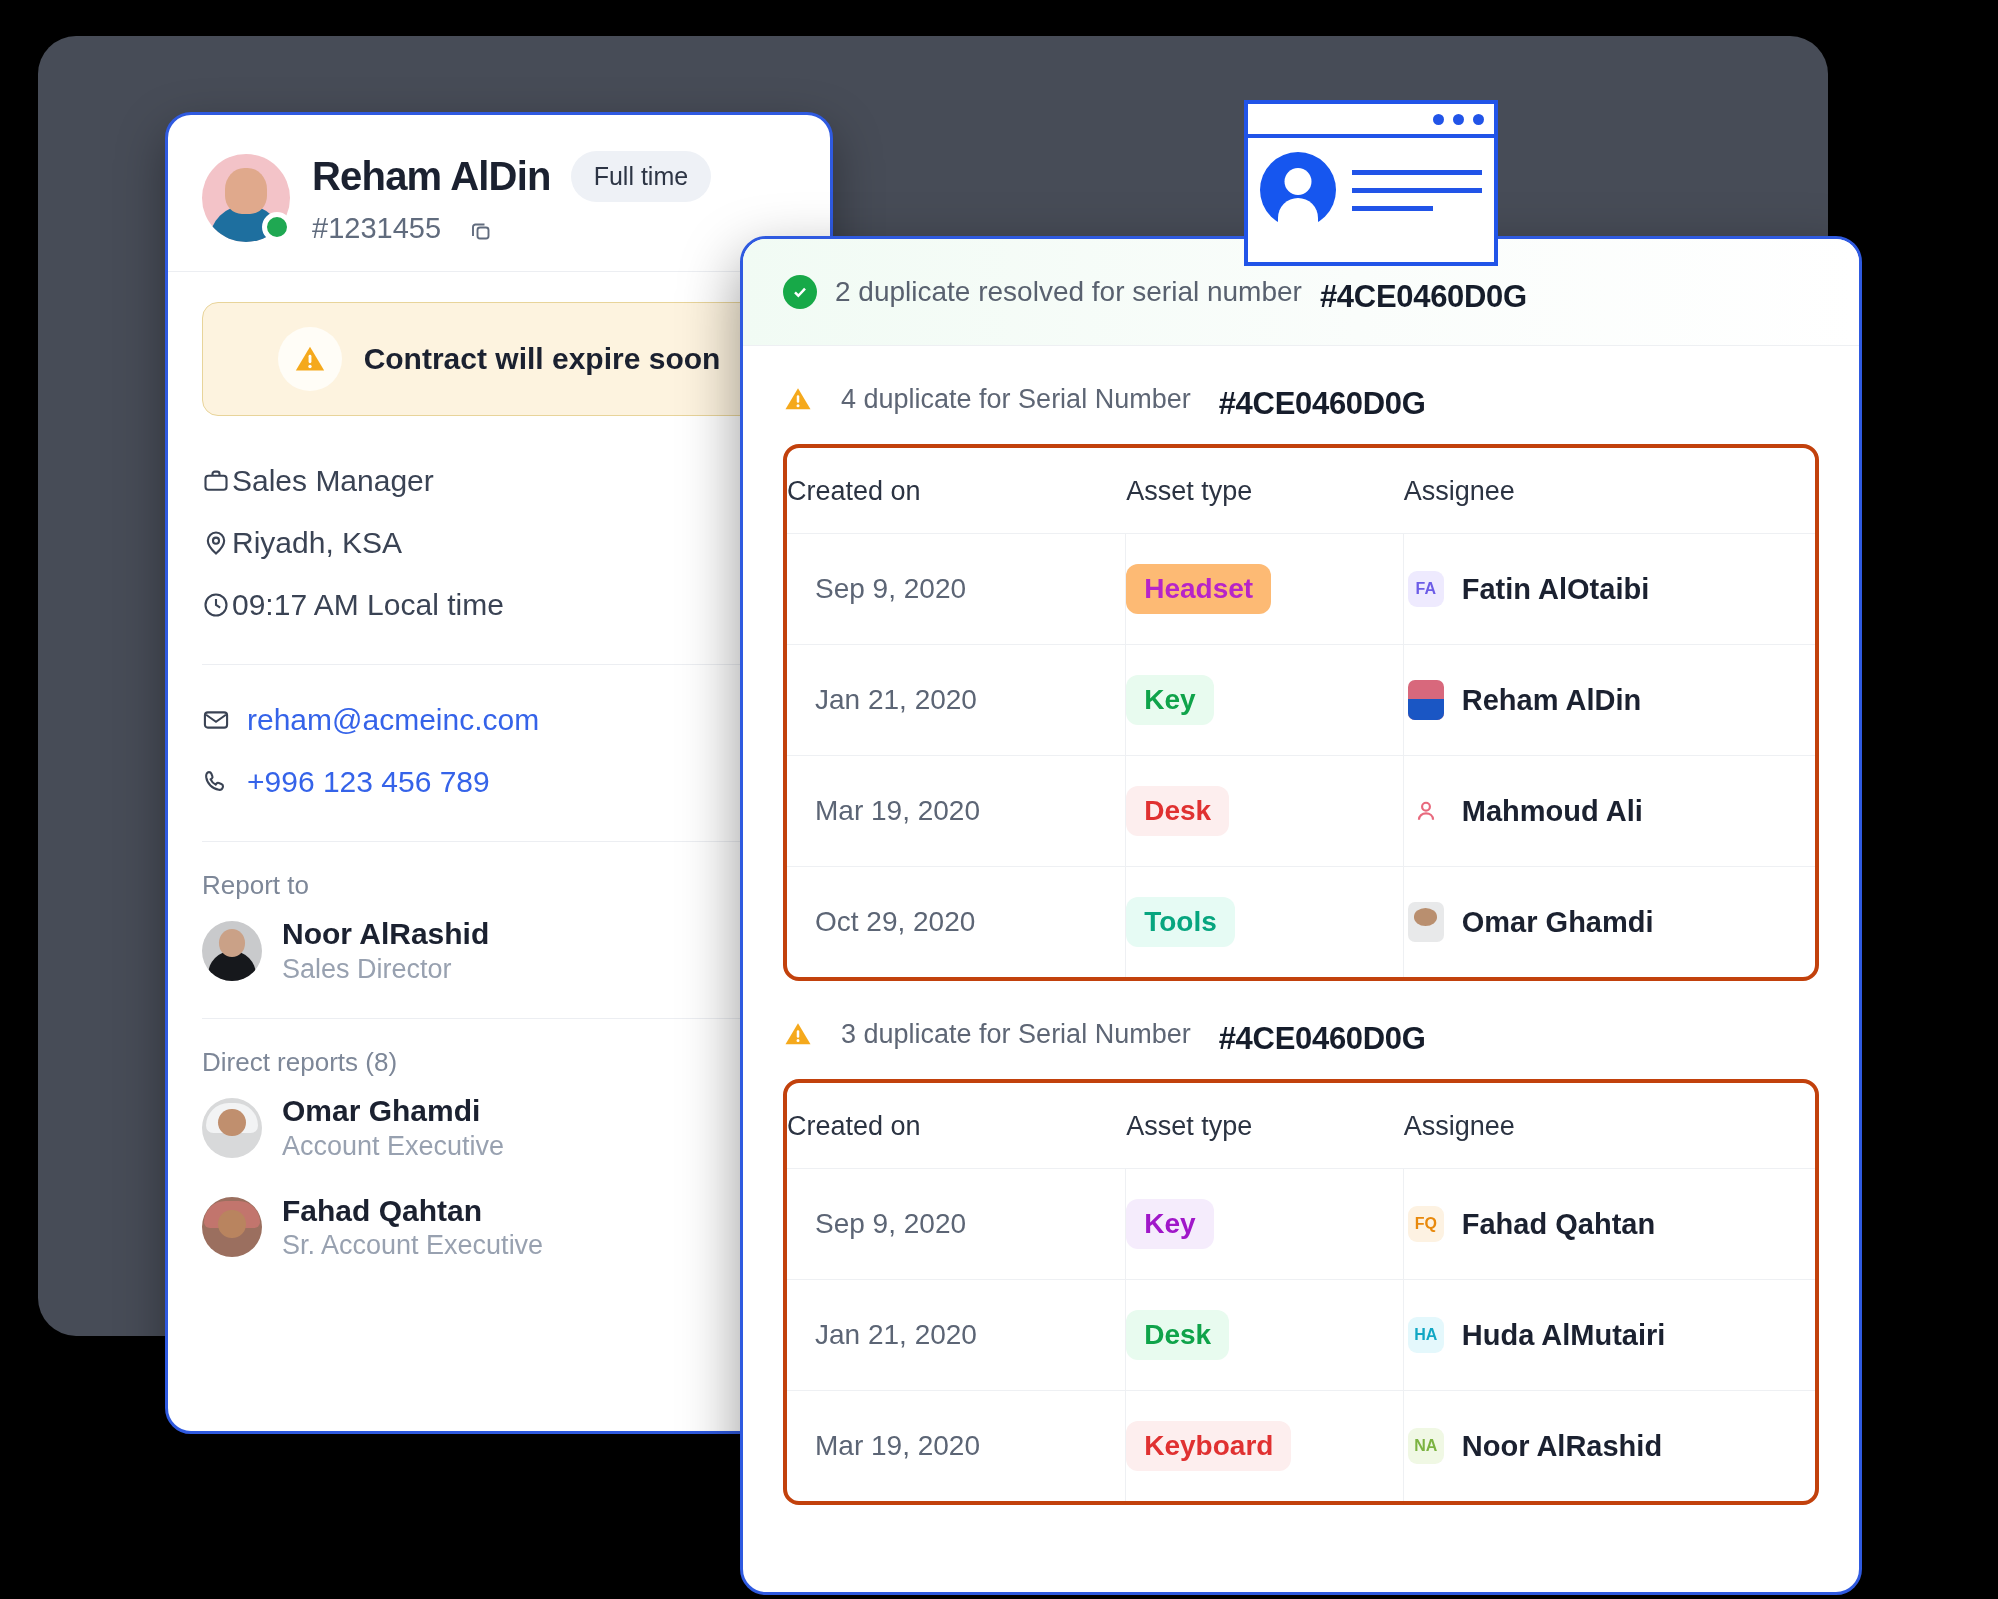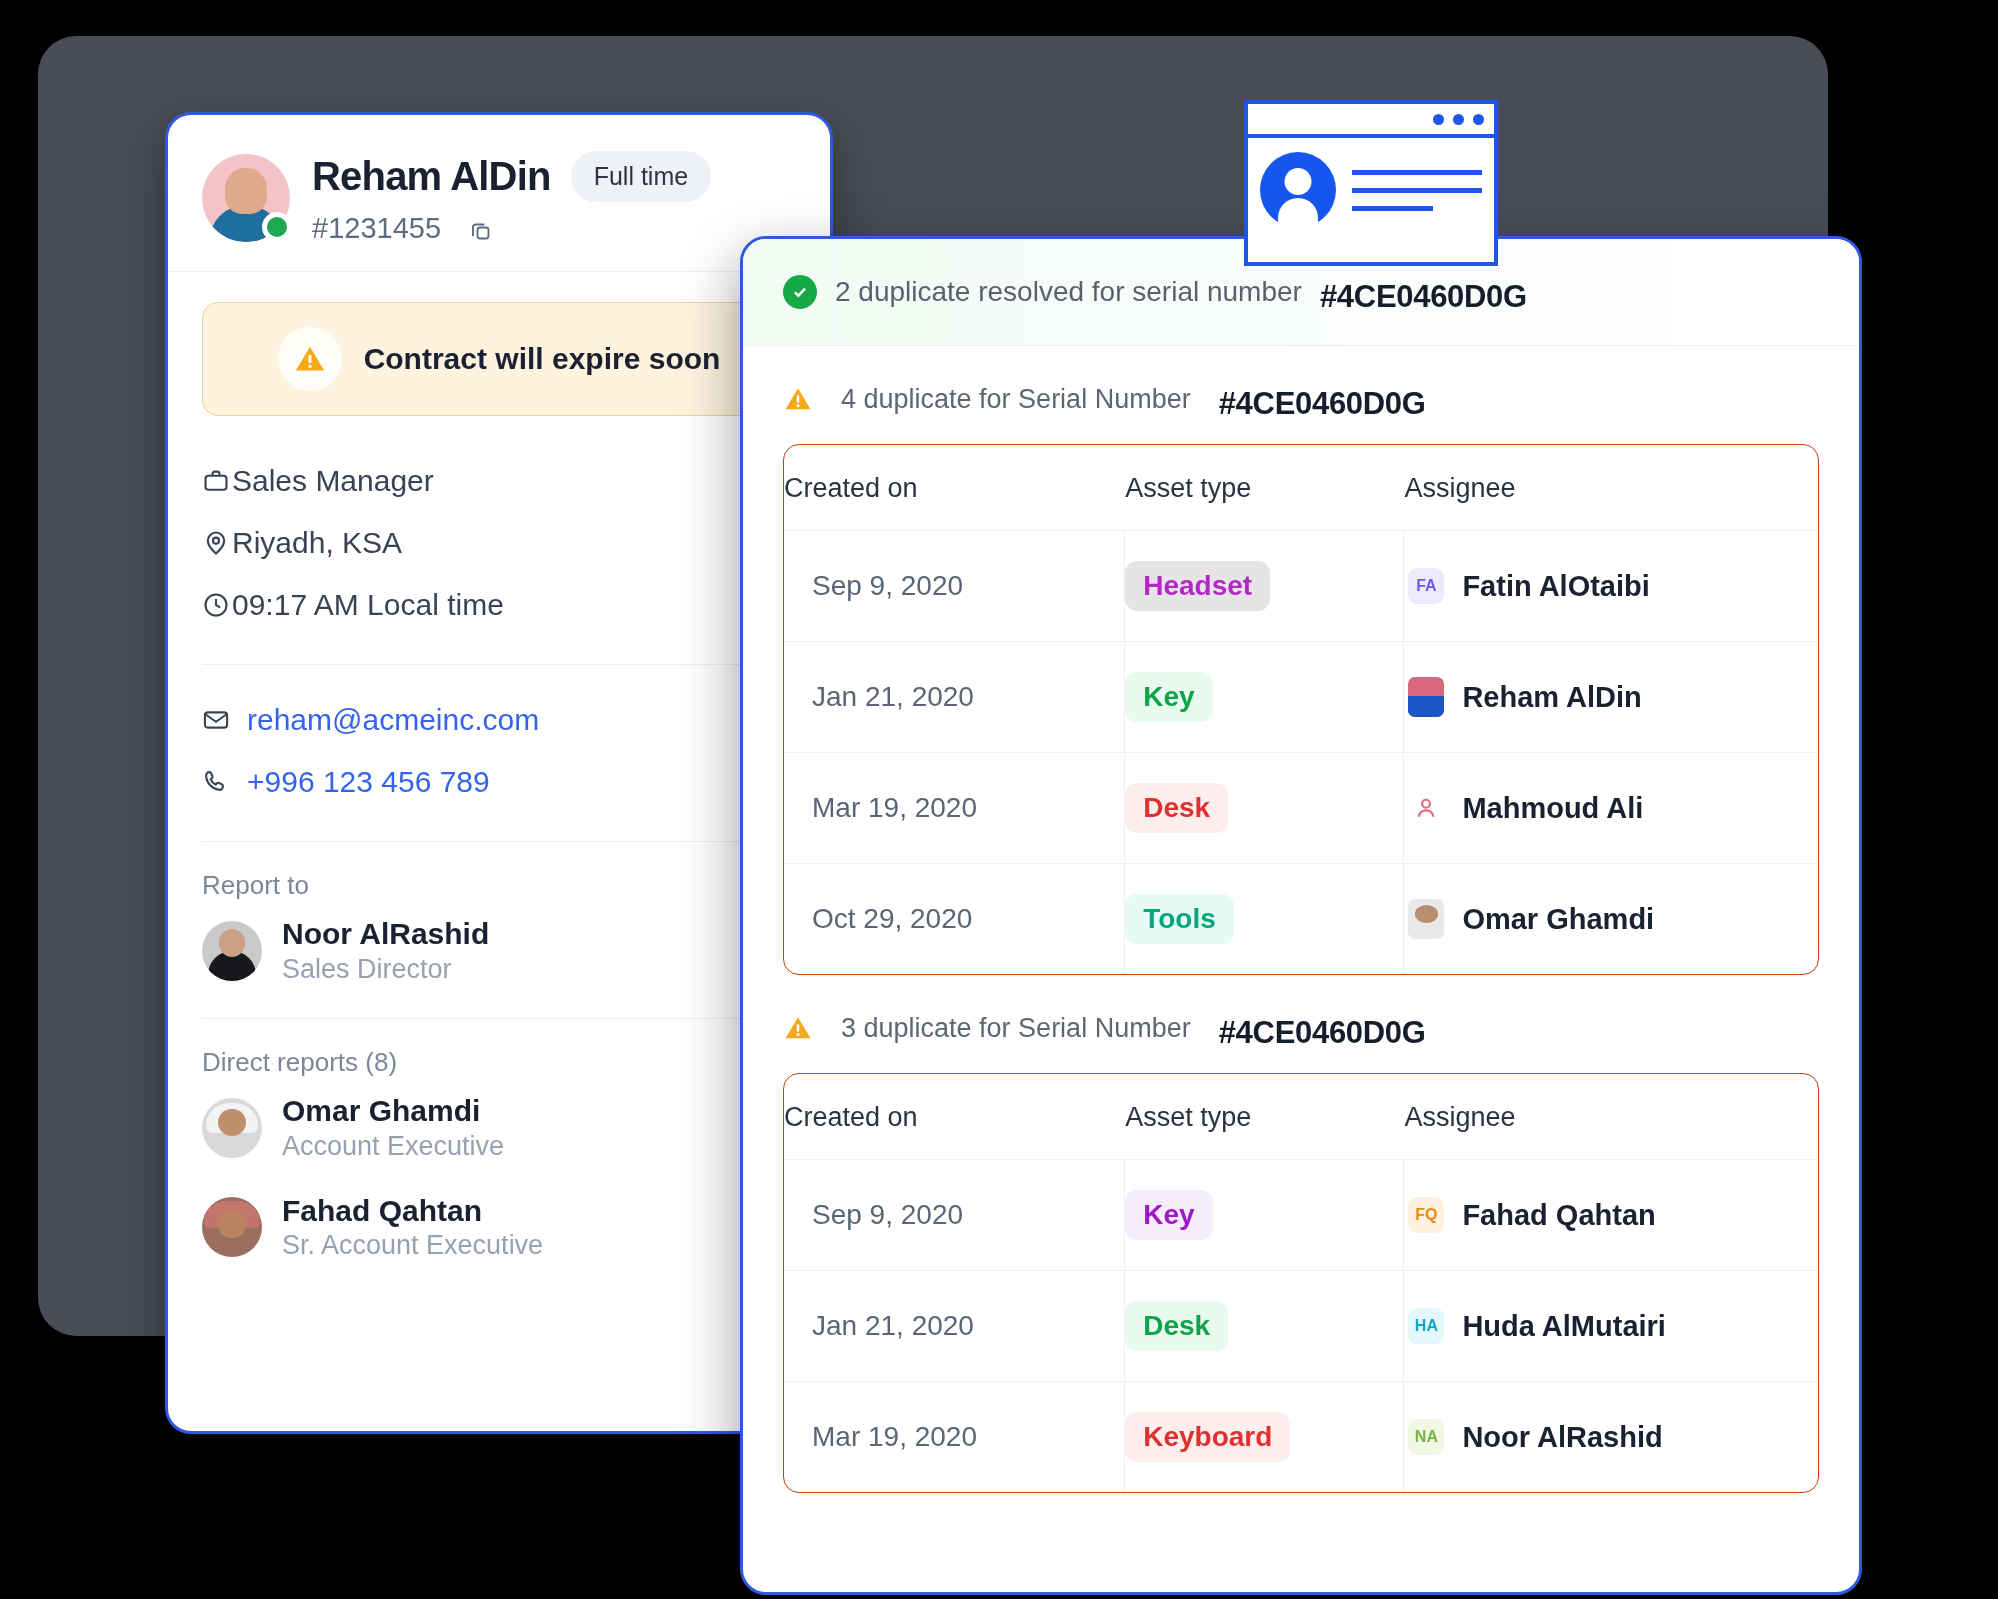--- a/index.html
+++ b/index.html
@@ -185,21 +185,21 @@
 
   .dup-head {
     display: flex; align-items: center; gap: 28px;
     padding: 30px 40px 18px 40px;
   }
   .warn-tri { width: 30px; height: 30px; flex: none; }
   .dup-txt { font-size: 27px; color: #5e6675; }
 
   .tbl {
     margin: 4px 40px 0 40px;
-    border: 1px solid #c2410c;
+    border: 4px solid #c2410c;
     border-radius: 16px;
     overflow: hidden;
     background: #fff;
   }
   .trow { display: flex; border-bottom: 1px solid #eef0f3; }
   .trow:last-child { border-bottom: none; }
   .trow.head .td { padding: 28px 0 26px 0; font-size: 27px; color: #2b3342; }
   .td { padding: 30px 0; display: flex; align-items: center; }
   .c1 { width: 33%; padding-left: 28px; font-size: 28px; color: #5c6575; }
   .c2 { width: 27%; }
@@ -392,21 +392,21 @@
     <div class="tbl">
       <div class="trow head">
         <div class="td c1">Created on</div>
         <div class="td c2">Asset type</div>
         <div class="td c3">Assignee</div>
       </div>
 
       <div class="trow">
         <div class="td c1">Sep 9, 2020</div>
         <div class="td c2">
-            <span class="pill" style="color:#b724c9;background:#e5e5e5">Headset</span>
+            <span class="pill" style="color:#b724c9;background:#fdba74">Headset</span>
           </div>
         <div class="td c3">
           <span class="assignee">
             <span class="ini" style="color:#6c5ce7;background:#eeeafe">FA</span>
             <span class="a-name">Fatin AlOtaibi</span>
           </span>
         </div>
       </div>
 
       <div class="trow">

